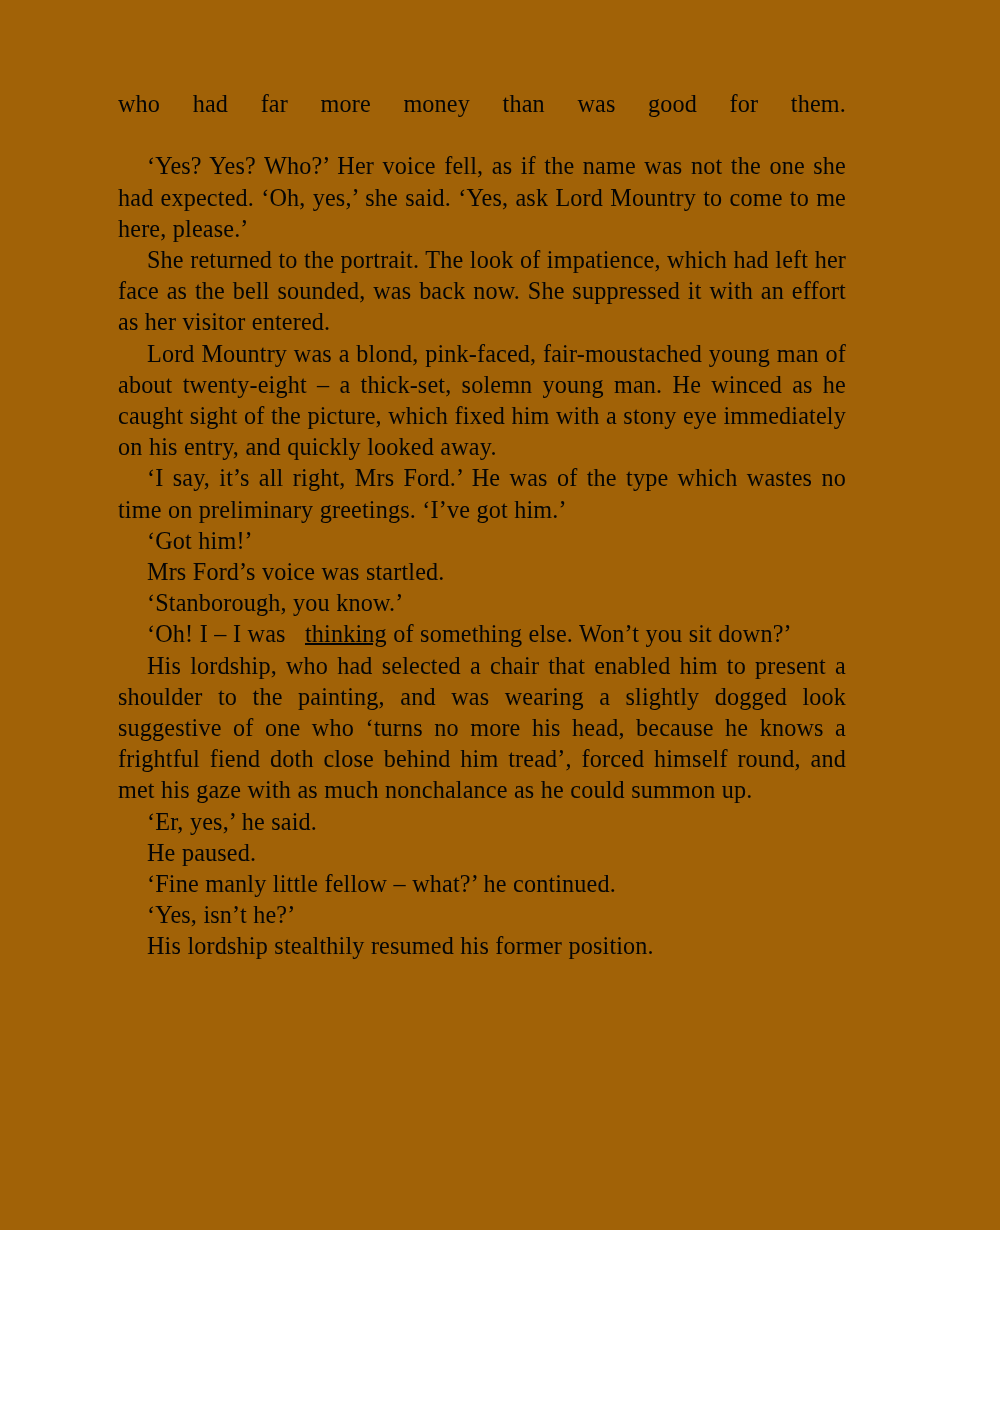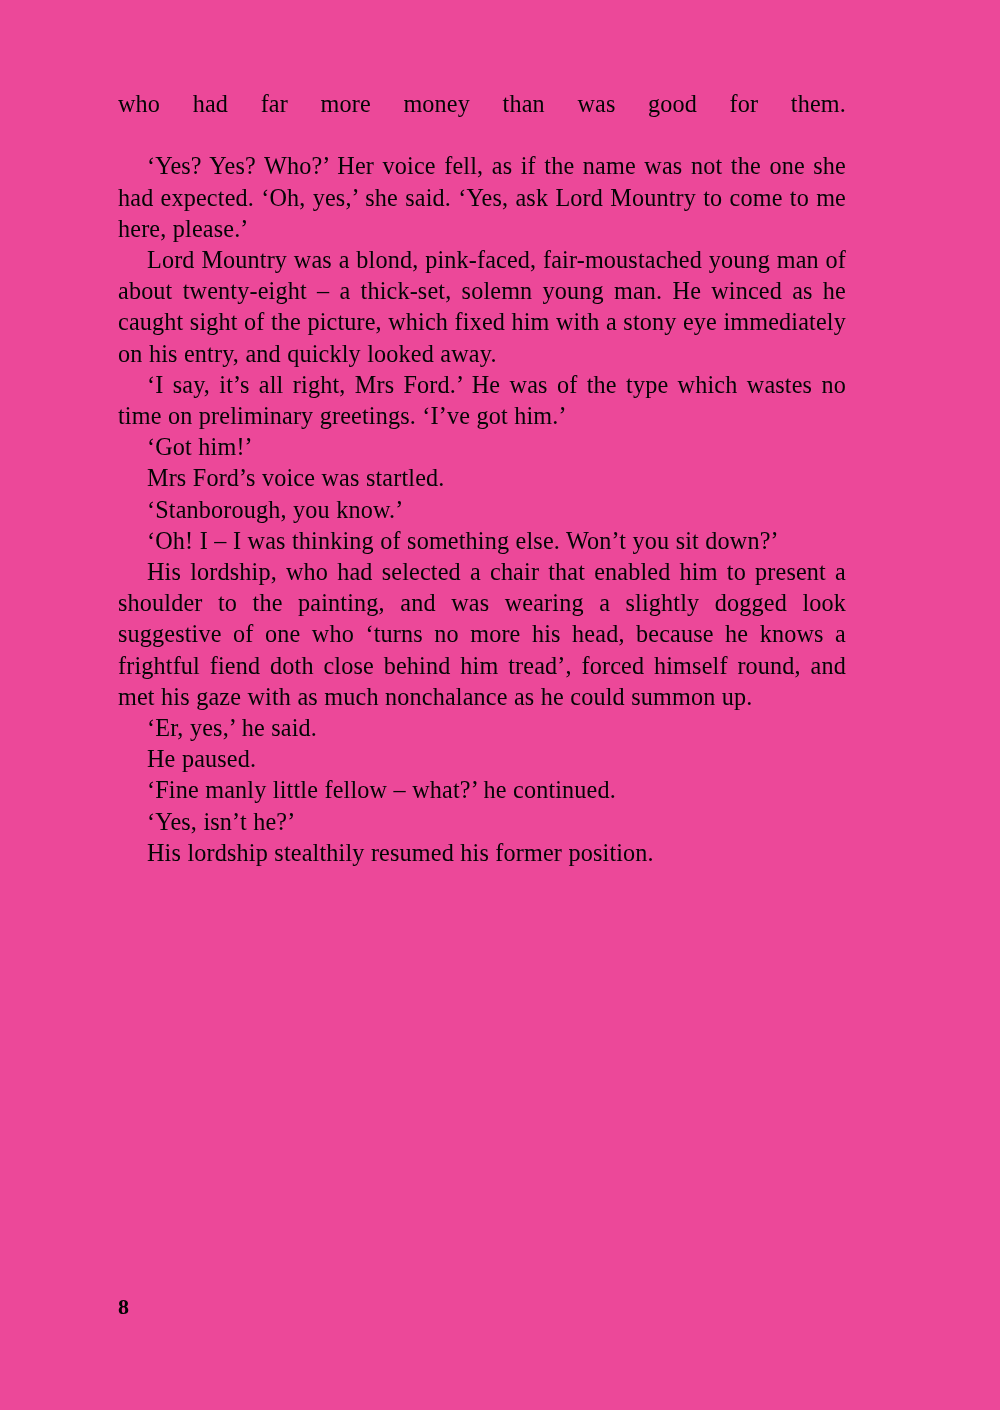--- a/index.html
+++ b/index.html
@@ -5,22 +5,22 @@
 <style>
   html, body {
     margin: 0;
     padding: 0;
     background: #ffffff;
   }
 
   .page {
     position: relative;
     width: 1000px;
-    height: 1410px;
-    background: #ec4899;
+    height: 1230px;
+    background: #a16207;
     overflow: hidden;
     font-family: "Liberation Serif", "DejaVu Serif", serif;
     color: #050505;
   }
 
   
   .text-block {
     position: absolute;
     left: 118px;
     top: 88px;
@@ -56,21 +56,23 @@
   .para.stretch {
     text-align: justify;
   }
   .para.stretch::after {
     content: "";
     display: inline-block;
     width: 100%;
   }
 
   .u {
+    text-decoration: underline;
     text-underline-offset: 1px;
+    margin-left: 13px;
   }
 
   
   .folio {
     position: absolute;
     left: 118px;
     top: 1296px;
     font-size: 22px;
     font-weight: bold;
     line-height: 1;
@@ -87,20 +89,21 @@
 
 <div class="page">
 
   <div class="text-block">
 
     <p class="para cont stretch">who had far more money than was good for them.</p>
 
 
     <p class="para indent">‘Yes? Yes? Who?’ Her voice fell, as if the name was not the one she had expected. ‘Oh, yes,’ she said. ‘Yes, ask Lord Mountry to come to me here, please.’</p>
 
+    <p class="para indent">She returned to the portrait. The look of impatience, which had left her face as the bell sounded, was back now. She suppressed it with an effort as her visitor entered.</p>
 
     <p class="para indent">Lord Mountry was a blond, pink-faced, fair-moustached young man of about twenty-eight – a thick-set, solemn young man. He winced as he caught sight of the picture, which fixed him with a stony eye immediately on his entry, and quickly looked away.</p>
 
     <p class="para indent">‘I say, it’s all right, Mrs Ford.’ He was of the type which wastes no time on preliminary greetings. ‘I’ve got him.’</p>
 
     <p class="para indent short">‘Got him!’</p>
 
     <p class="para indent short">Mrs Ford’s voice was startled.</p>
 
     <p class="para indent short">‘Stanborough, you know.’</p>

